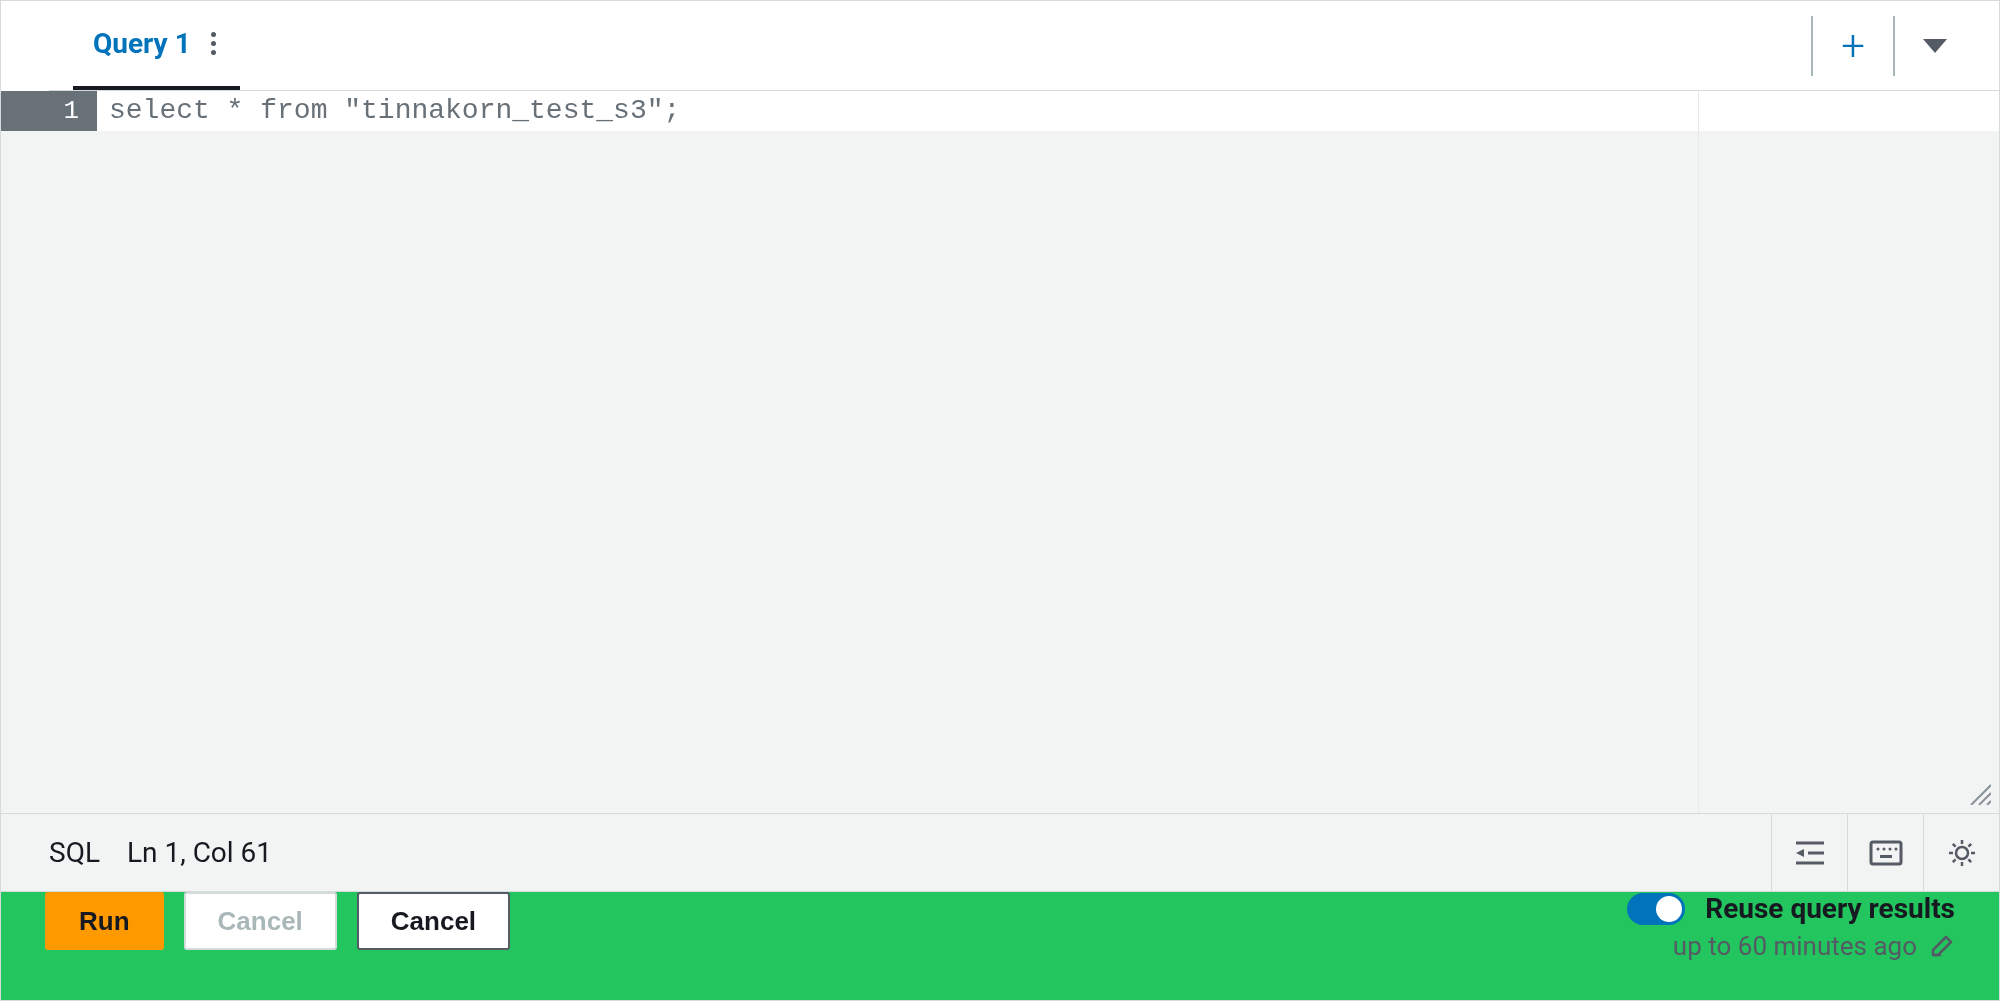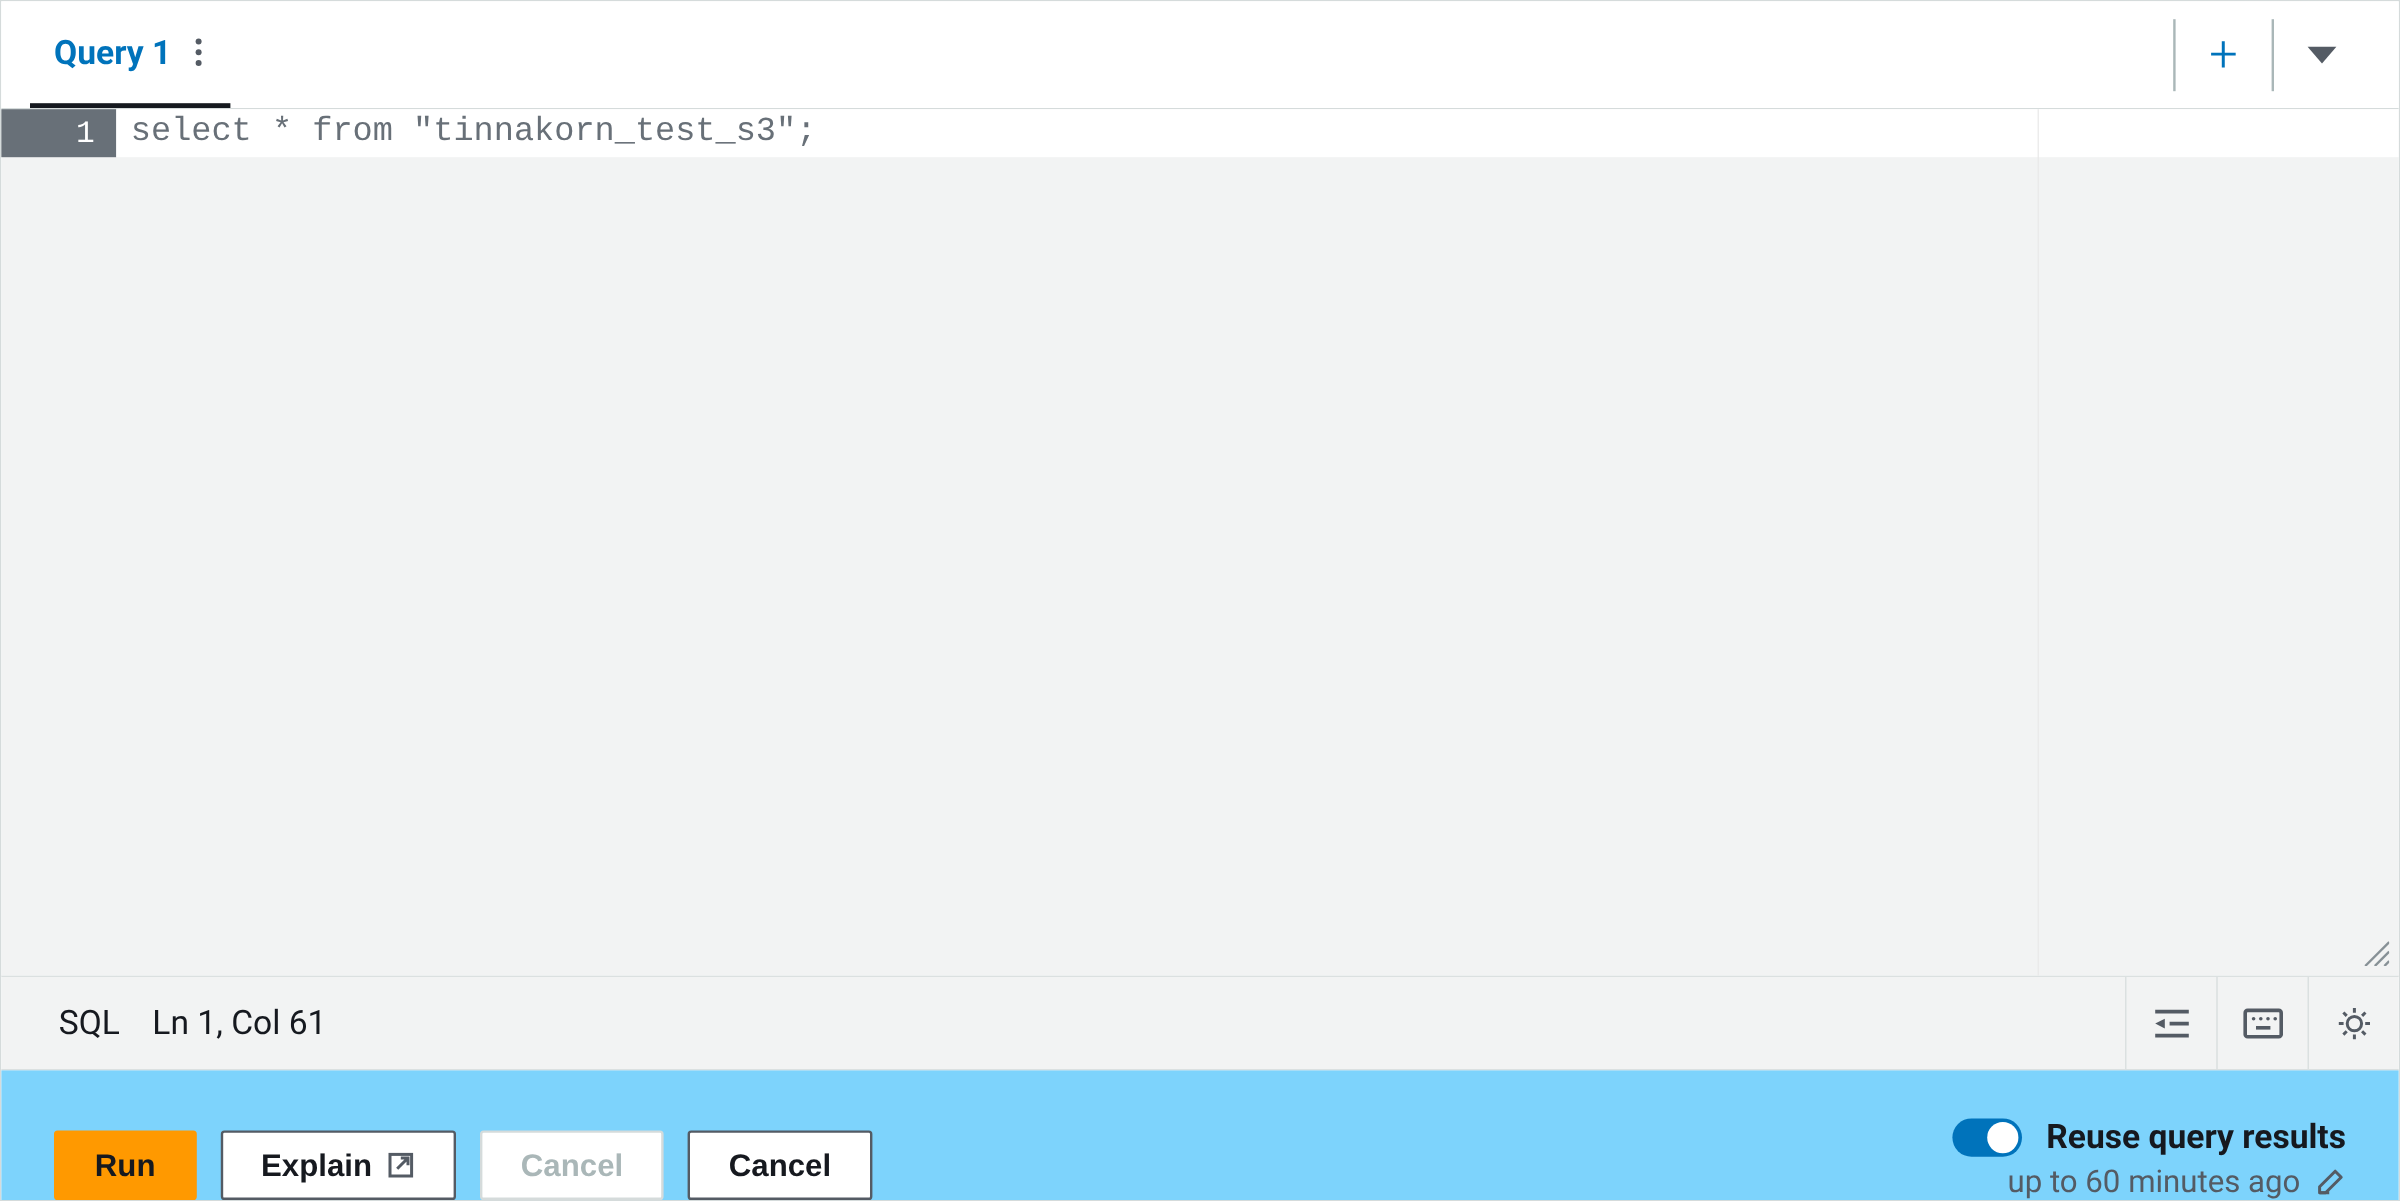--- a/index.html
+++ b/index.html
@@ -19,20 +19,21 @@
     }
     
     
     .tab-bar {
       display: flex;
       align-items: center;
       height: 90px;
       border-bottom: 1px solid #d5dbdb;
       padding: 0 24px;
       background: #ffffff;
+      margin-left: 48px;
     }
     .tab {
       display: flex;
       align-items: center;
       gap: 16px;
       padding: 20px 20px;
       color: #0073bb;
       font-weight: 700;
       font-size: 28px;
       border-bottom: 4px solid #16191f;
@@ -176,25 +177,25 @@
       justify-content: center;
       width: 76px;
       height: 100%;
       border-left: 1px solid #d5dbdb;
       cursor: pointer;
     }
     
     
     .action-bar {
       display: flex;
-      align-items: flex-end;
+      align-items: flex-start;
       height: 108px;
       padding: 0 44px;
       gap: 20px;
-      background: #7dd3fc;
+      background: #22c55e;
       flex-wrap: wrap;
     }
     .btn {
       display: inline-flex;
       align-items: center;
       justify-content: center;
       gap: 12px;
       height: 58px;
       padding: 0 32px;
       border: 2px solid #545b64;
@@ -343,29 +344,20 @@
         <path d="M15 2v4M15 24v4M28 15h-4M6 15H2M24.2 5.8l-2.8 2.8M8.6 21.4l-2.8 2.8M24.2 24.2l-2.8-2.8M8.6 8.6L5.8 5.8" stroke="#545b64" stroke-width="2.5"></path>
       </svg>
     </div>
   </div>
 </div>
 
 <div class="action-bar">
   <button class="btn btn-primary">
     <span>Run</span>
   </button>
-  <button class="btn">
-    <span>Explain</span>
-    <span class="external-icon">
-      <svg width="24" height="24" viewBox="0 0 24 24">
-        <rect x="3" y="3" width="18" height="18" fill="none" stroke="#545b64" stroke-width="2.5"></rect>
-        <path d="M9 15 L18 6 M12 6 H18 V12" fill="none" stroke="#545b64" stroke-width="2.5"></path>
-      </svg>
-    </span>
-  </button>
   <button class="btn btn-disabled">
     <span>Cancel</span>
   </button>
   <button class="btn">
     <span>Cancel</span>
   </button>
 
   <div class="reuse-section">
     <div class="reuse-top">
       <div class="toggle">

